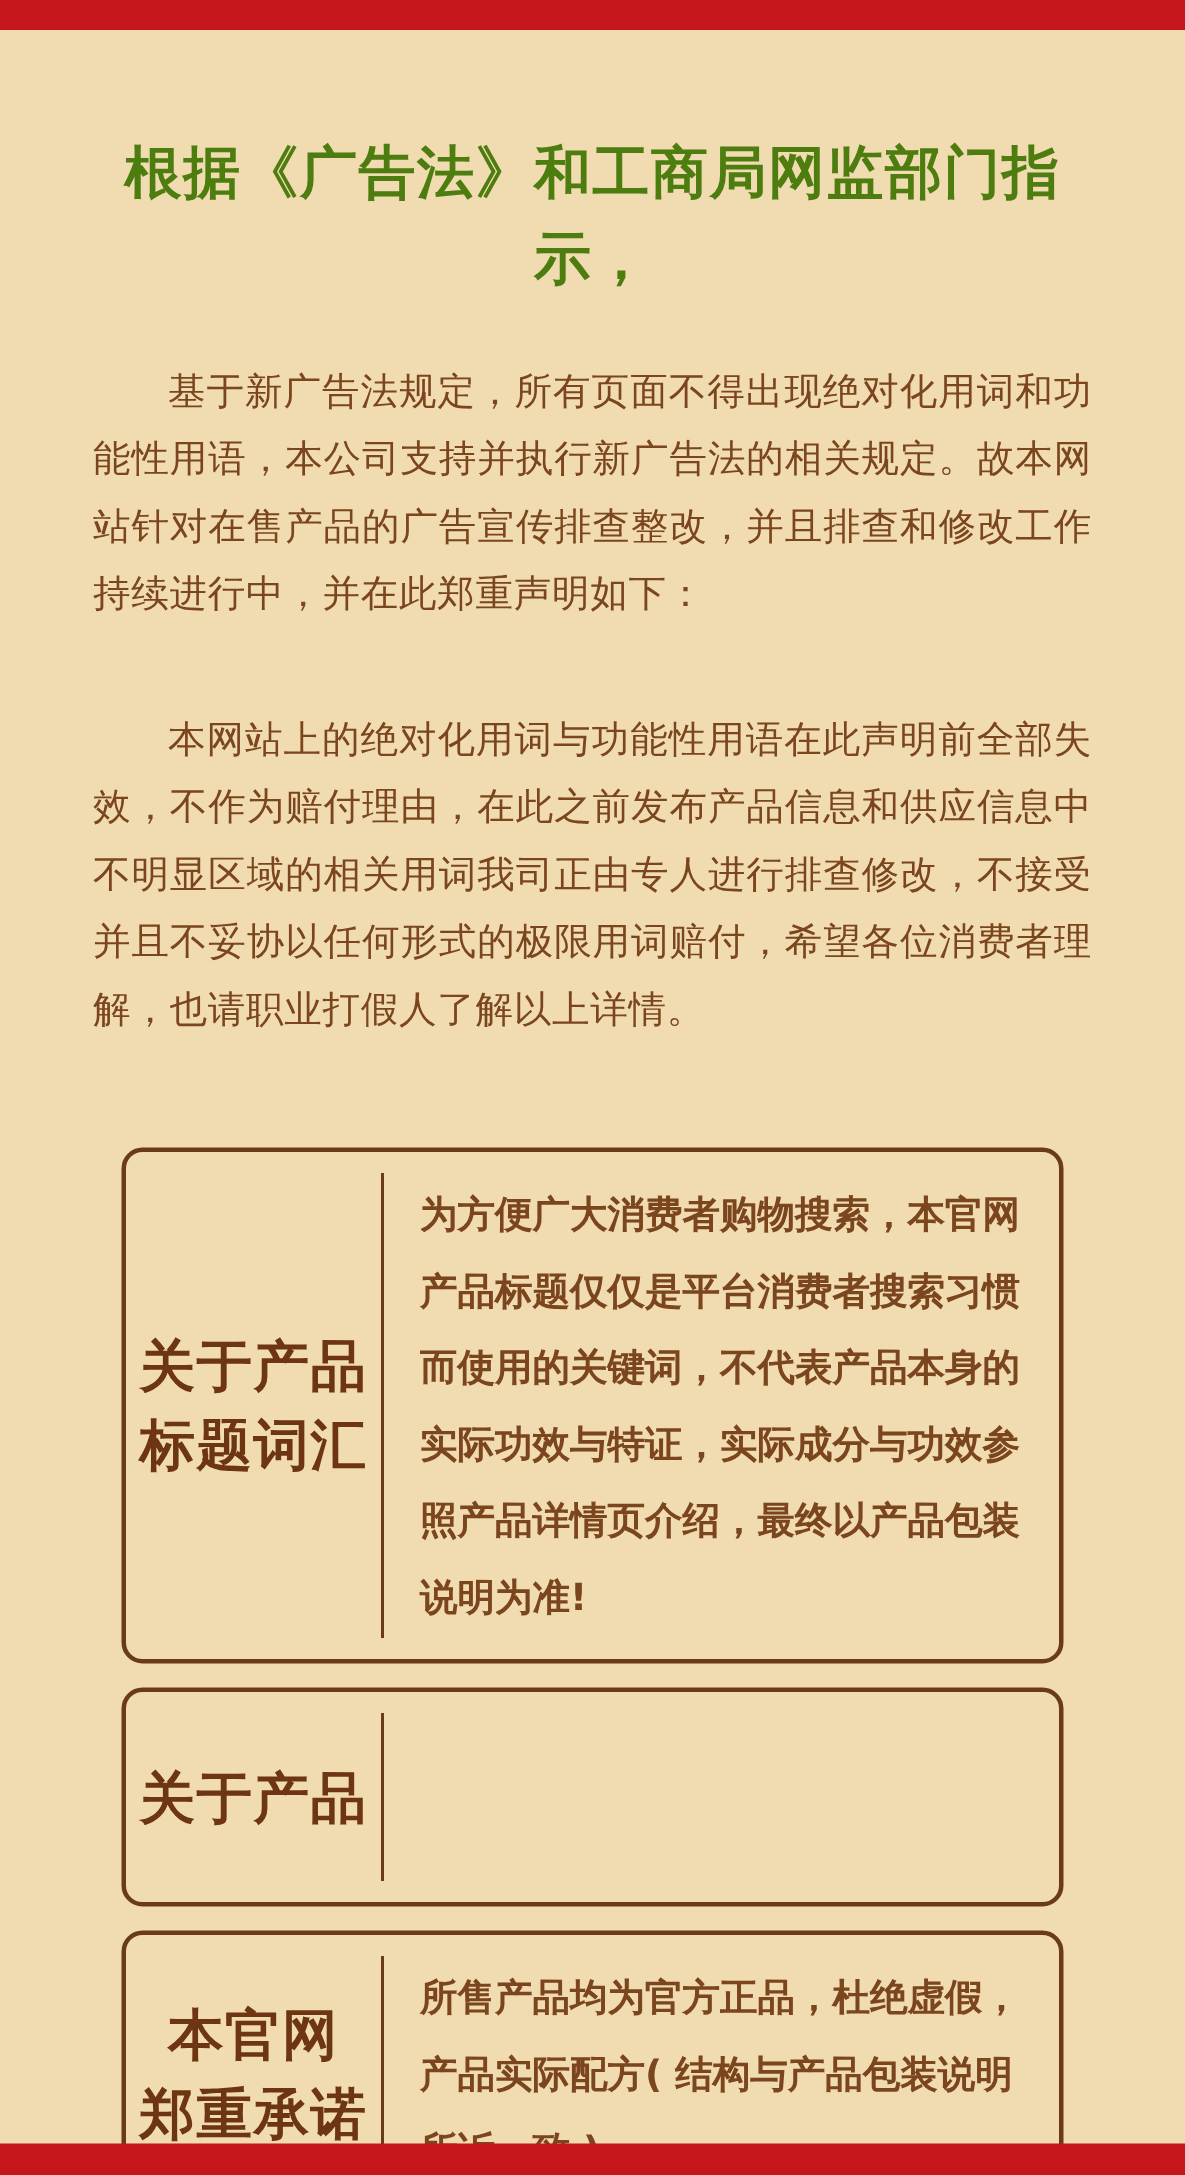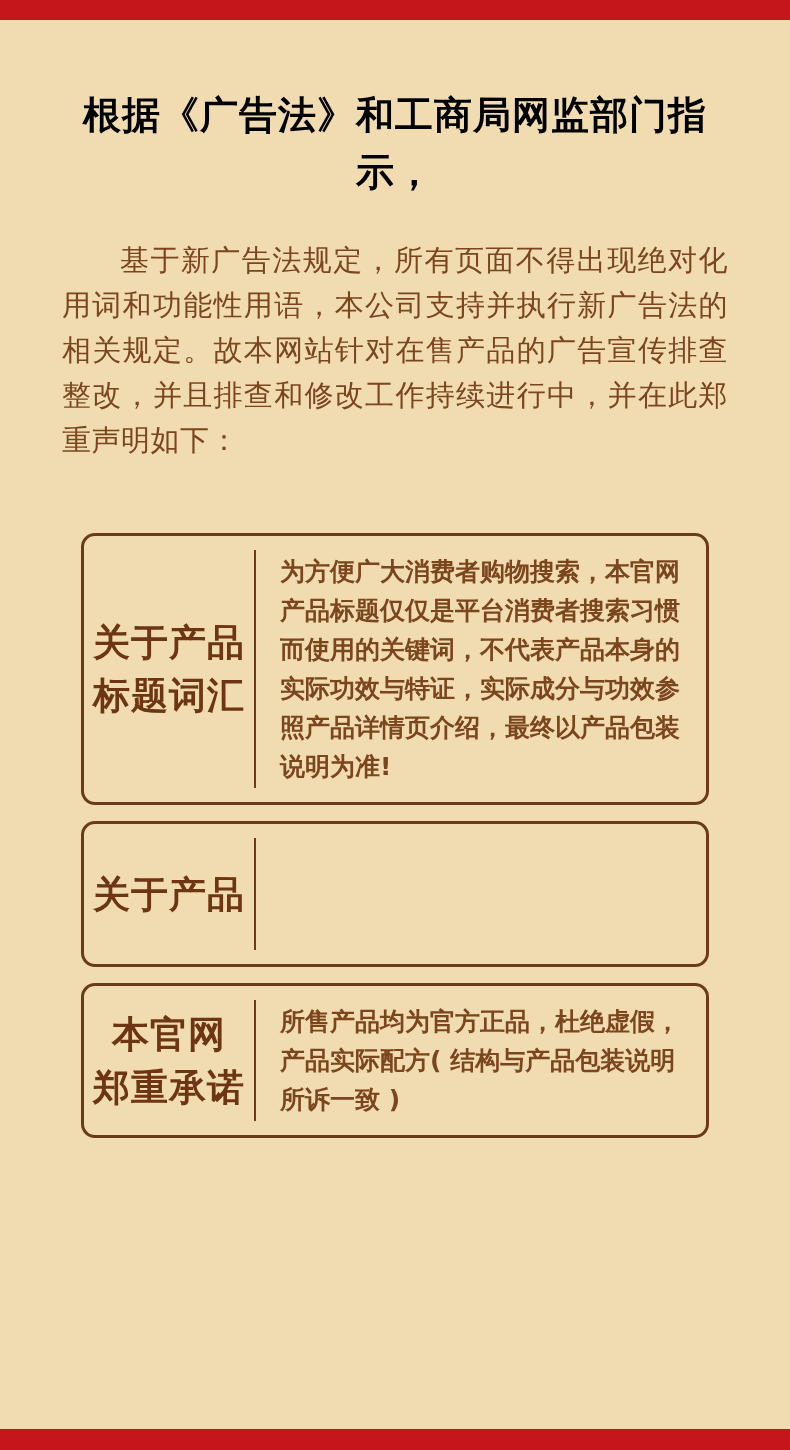--- a/index.html
+++ b/index.html
@@ -25,28 +25,28 @@
   .red-bar.top { top: 0; }
   .red-bar.bottom { bottom: 0; height: 21px; }
 
   .title {
     margin: 86px auto 0;
     width: 680px;
     text-align: center;
     font-size: 38px;
     font-weight: bold;
     line-height: 57px;
-    color: #000000;
+    color: #4d7c0f;
     letter-spacing: 1px;
   }
 
   .para {
     width: 666px;
     margin: 0 auto;
-    font-size: 29px;
+    font-size: 25px;
     line-height: 45px;
     color: #7b451e;
     text-align: justify;
     text-indent: 2em;
     letter-spacing: 0.5px;
   }
   .para.first { margin-top: 38px; }
   .para.second { margin-top: 52px; }
 
   .boxes {
@@ -83,38 +83,39 @@
     align-self: stretch;
     margin: 4px 0;
     background: #6b3a1b;
   }
   .box-text {
     flex: 1;
     padding: 6px 20px 6px 24px;
     font-family: "DejaVu Sans", "Liberation Sans", sans-serif;
     font-weight: 600;
     font-size: 25px;
-    line-height: 39px;
+    line-height: 51px;
     color: #7b451e;
     text-align: left;
   }
 </style>
 </head>
 <body>
 
 <div class="page">
 
   <div class="red-bar top"></div>
 
   <div class="title">
     <div>根据《广告法》和工商局网监部门指示，</div>
   </div>
 
   <p class="para first">基于新广告法规定，所有页面不得出现绝对化用词和功能性用语，本公司支持并执行新广告法的相关规定。故本网站针对在售产品的广告宣传排查整改，并且排查和修改工作持续进行中，并在此郑重声明如下：</p>
 
+  <p class="para second">本网站上的绝对化用词与功能性用语在此声明前全部失效，不作为赔付理由，在此之前发布产品信息和供应信息中不明显区域的相关用词我司正由专人进行排查修改，不接受并且不妥协以任何形式的极限用词赔付，希望各位消费者理解，也请职业打假人了解以上详情。</p>
 
   <div class="boxes">
 
     <div class="notice-box b1">
       <div class="box-label">
         <div>关于产品</div>
         <div>标题词汇</div>
       </div>
       <div class="box-divider"></div>
       <div class="box-text">为方便广大消费者购物搜索，本官网产品标题仅仅是平台消费者搜索习惯而使用的关键词，不代表产品本身的实际功效与特证，实际成分与功效参照产品详情页介绍，最终以产品包装说明为准!</div>

